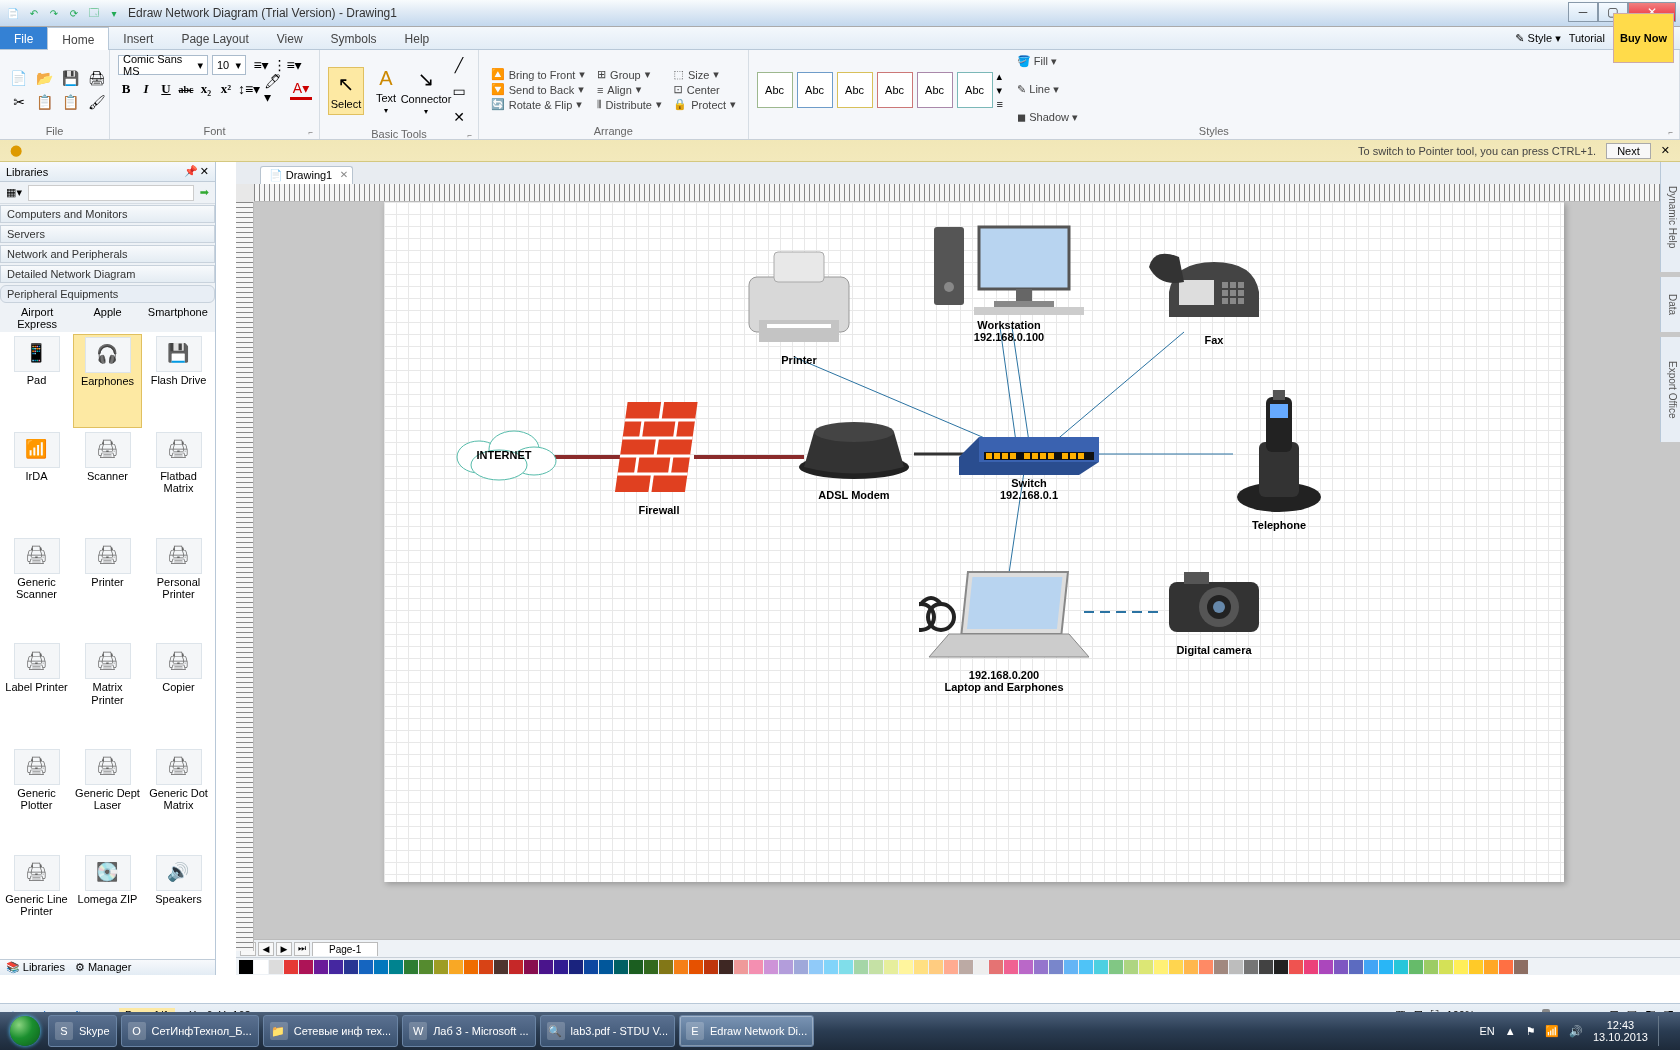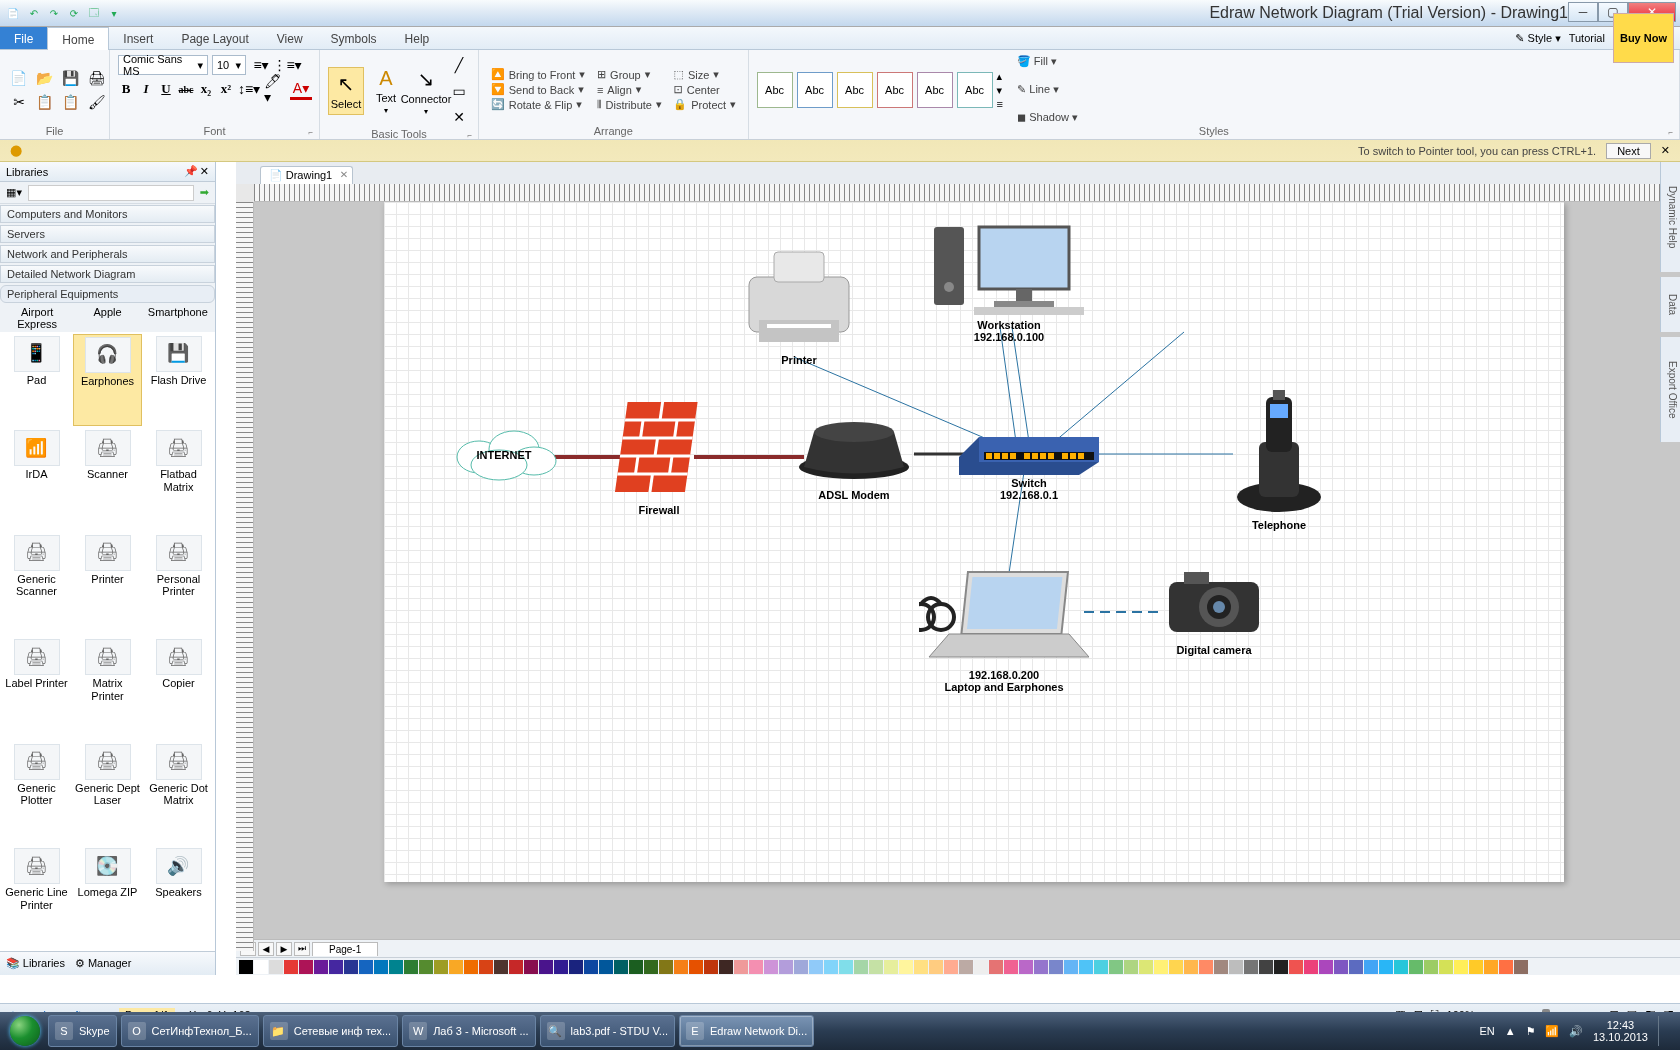--- a/index.html
+++ b/index.html
@@ -1,21 +1,21 @@
 <!DOCTYPE html>
 <html><head>
 <meta charset="utf-8">
 <style>
 * { margin:0; padding:0; box-sizing:border-box; font-family:'Segoe UI',Tahoma,sans-serif; font-size:11px; user-select:none; }
 body { background:#0078d7; width:1680px; height:1050px; overflow:hidden; }
 .win-window { position:absolute; top:0; left:0; width:1680px; height:1025px; background:#fff; }
 .titlebar { height:27px; background:linear-gradient(#f8fbfd,#dfeaf5 45%,#c3d8ee); display:flex; align-items:center; color:#333; border-bottom:1px solid #aaa; }
 .qatool { display:flex; gap:4px; padding:0 6px; }
 .qatool span { width:16px; height:16px; display:inline-flex; align-items:center; justify-content:center; font-size:10px; color:#2a5; }
-.app-title { flex:1; text-align:right; font-size:16px; color:#333; }
+.app-title { flex:1; text-align:left; font-size:12px; color:#333; }
 .win-btns { display:flex; }
 .win-btns div { width:30px; height:20px; display:flex; align-items:center; justify-content:center; border:1px solid #89a; margin-top:-2px; background:linear-gradient(#f5faff,#d6e6f5); font-size:12px;}
 .win-btns .cls { background:linear-gradient(#f08080,#e23); color:#fff; width:48px; margin-right:4px;}
 .menubar { height:23px; background:linear-gradient(#f4f8fc,#e2ecf6); display:flex; align-items:stretch; border-bottom:1px solid #b8c8d8; }
 .file-tab { background:#3481d4; color:#fff; padding:5px 14px; font-size:12px; }
 .menu-tab { padding:5px 14px; font-size:12px; color:#444; }
 .menu-tab.active { background:#fff; border:1px solid #b8c8d8; border-bottom:none; margin-bottom:-1px; }
 .menu-right { margin-left:auto; display:flex; align-items:center; gap:8px; padding-right:6px; }
 .buy-now { background:#ffdb4a; padding:18px 6px; font-weight:bold; border:1px solid #caa; }
 .ribbon { height:90px; background:#f5f7fa; display:flex; border-bottom:1px solid #c8d0d8; }
@@ -46,21 +46,21 @@
 .left-panel { width:216px; background:#eef2f6; border-right:1px solid #b8c8d8; display:flex; flex-direction:column;}
 .lp-header { height:20px; background:linear-gradient(#f7f9fc,#e3ecf4); border-bottom:1px solid #c0ccd8; padding:2px 6px; display:flex; align-items:center;}
 .lp-header .lpbtn { margin-left:auto; display:flex; gap:2px;}
 .lp-toolbar { height:22px; background:#eef2f6; border-bottom:1px solid #d6dde4; display:flex; align-items:center; gap:6px; padding:0 6px;}
 .lib-cat { background:linear-gradient(#f8fafc,#e4ecf3); border:1px solid #c8d2dc; padding:2px 6px; margin:1px 0; font-size:11px; color:#333;}
 .lib-cat.active { background:#e8eef5;border-radius:6px;}
 .shapes-grid { flex:1; overflow:auto; background:#fff; display:grid; grid-template-columns:repeat(3,1fr); gap:2px; padding:2px;}
 .shape-item { display:flex; flex-direction:column; align-items:center; padding:2px; font-size:10px; text-align:center; line-height:1.1; }
 .shape-item.sel { background:#fde9a3; border:1px solid #e0c060;}
 .shape-thumb { width:46px; height:36px; background:#f4f6f8; border:1px solid #dde4ea; margin-bottom:2px; display:flex; align-items:center; justify-content:center; font-size:18px; color:#666;}
-.lp-footer { height:24px; background:linear-gradient(#f7f9fc,#e3ecf4); border-top:1px solid #c0ccd8; display:flex; align-items:center; gap:10px; padding:0 6px;}
+.lp-footer { height:16px; background:linear-gradient(#f7f9fc,#e3ecf4); border-top:1px solid #c0ccd8; display:flex; align-items:center; gap:10px; padding:0 6px;}
 .canvas-area { flex:1; display:flex; flex-direction:column; position:relative; background:#e8e8e8;}
 .doc-tab-row { height:22px; background:#e8ecf1; display:flex; align-items:flex-end; padding-left:24px;}
 .doc-tab { background:#fff; border:1px solid #b8c4d0; border-bottom:none; padding:2px 20px 2px 8px; border-radius:3px 3px 0 0; position:relative; font-size:11px;}
 .doc-tab .x { position:absolute; right:4px; top:2px; font-size:10px; color:#888;}
 .ruler-h { height:18px; background:#f6f6f6; border-bottom:1px solid #bbb; margin-left:18px; position:relative; overflow:hidden; background-image:repeating-linear-gradient(to right,#888 0,#888 1px,transparent 1px,transparent 5px);}
 .ruler-v { width:18px; background:#f6f6f6; border-right:1px solid #bbb; position:absolute; left:0; top:40px; bottom:24px; background-image:repeating-linear-gradient(to bottom,#888 0,#888 1px,transparent 1px,transparent 5px);}
 .canvas-scroll { flex:1; overflow:auto; margin-left:18px; position:relative; background:#c8c8c8;}
 .page { position:absolute; left:130px; top:0; width:1180px; height:680px; background:#fff; box-shadow:2px 2px 6px rgba(0,0,0,0.25); background-image:linear-gradient(#e8e8e8 1px,transparent 1px),linear-gradient(90deg,#e8e8e8 1px,transparent 1px); background-size:12px 12px;}
 .node { position:absolute; text-align:center; font-family:'Comic Sans MS',cursive; font-size:11px; font-weight:bold; }
 .conn { position:absolute; pointer-events:none;}
@@ -441,20 +441,39 @@
             <svg width="170" height="100">
                 <rect x="10" y="10" width="30" height="78" fill="#555" rx="3"></rect>
                 <circle cx="25" cy="70" r="5" fill="#888"></circle>
                 <rect x="55" y="10" width="90" height="62" fill="#b8d4f0" stroke="#555" stroke-width="3"></rect>
                 <rect x="92" y="72" width="16" height="12" fill="#666"></rect>
                 <rect x="70" y="84" width="60" height="6" fill="#888"></rect>
                 <rect x="50" y="90" width="110" height="8" fill="#ccc"></rect>
               </svg>
             <div>Workstation</div>
             <div>192.168.0.100</div>
+          </div>
+          <div class="node" style="left:750px; top:30px; width:160px;">
+            <svg width="150" height="100">
+                <path d="M30 60 Q35 30 75 30 Q115 30 120 60 L120 85 L30 85 Z" fill="#444"></path>
+                <rect x="40" y="48" width="35" height="25" fill="#ddd"></rect>
+                <g fill="#888">
+                  <rect x="83" y="50" width="6" height="6"></rect>
+                  <rect x="91" y="50" width="6" height="6"></rect>
+                  <rect x="99" y="50" width="6" height="6"></rect>
+                  <rect x="83" y="58" width="6" height="6"></rect>
+                  <rect x="91" y="58" width="6" height="6"></rect>
+                  <rect x="99" y="58" width="6" height="6"></rect>
+                  <rect x="83" y="66" width="6" height="6"></rect>
+                  <rect x="91" y="66" width="6" height="6"></rect>
+                  <rect x="99" y="66" width="6" height="6"></rect>
+                </g>
+                <path d="M10 35 Q15 15 40 25 L45 50 Q20 55 10 35" fill="#333"></path>
+              </svg>
+            <div>Fax</div>
           </div>
           <div class="node" style="left:830px; top:180px; width:130px;">
             <svg width="110" height="135">
                 <ellipse cx="55" cy="115" rx="42" ry="15" fill="#222"></ellipse>
                 <rect x="35" y="60" width="40" height="55" rx="6" fill="#333"></rect>
                 <rect x="42" y="15" width="26" height="55" rx="6" fill="#222"></rect>
                 <rect x="46" y="22" width="18" height="14" fill="#6af"></rect>
                 <rect x="49" y="8" width="12" height="10" fill="#555"></rect>
               </svg>
             <div>Telephone</div>

